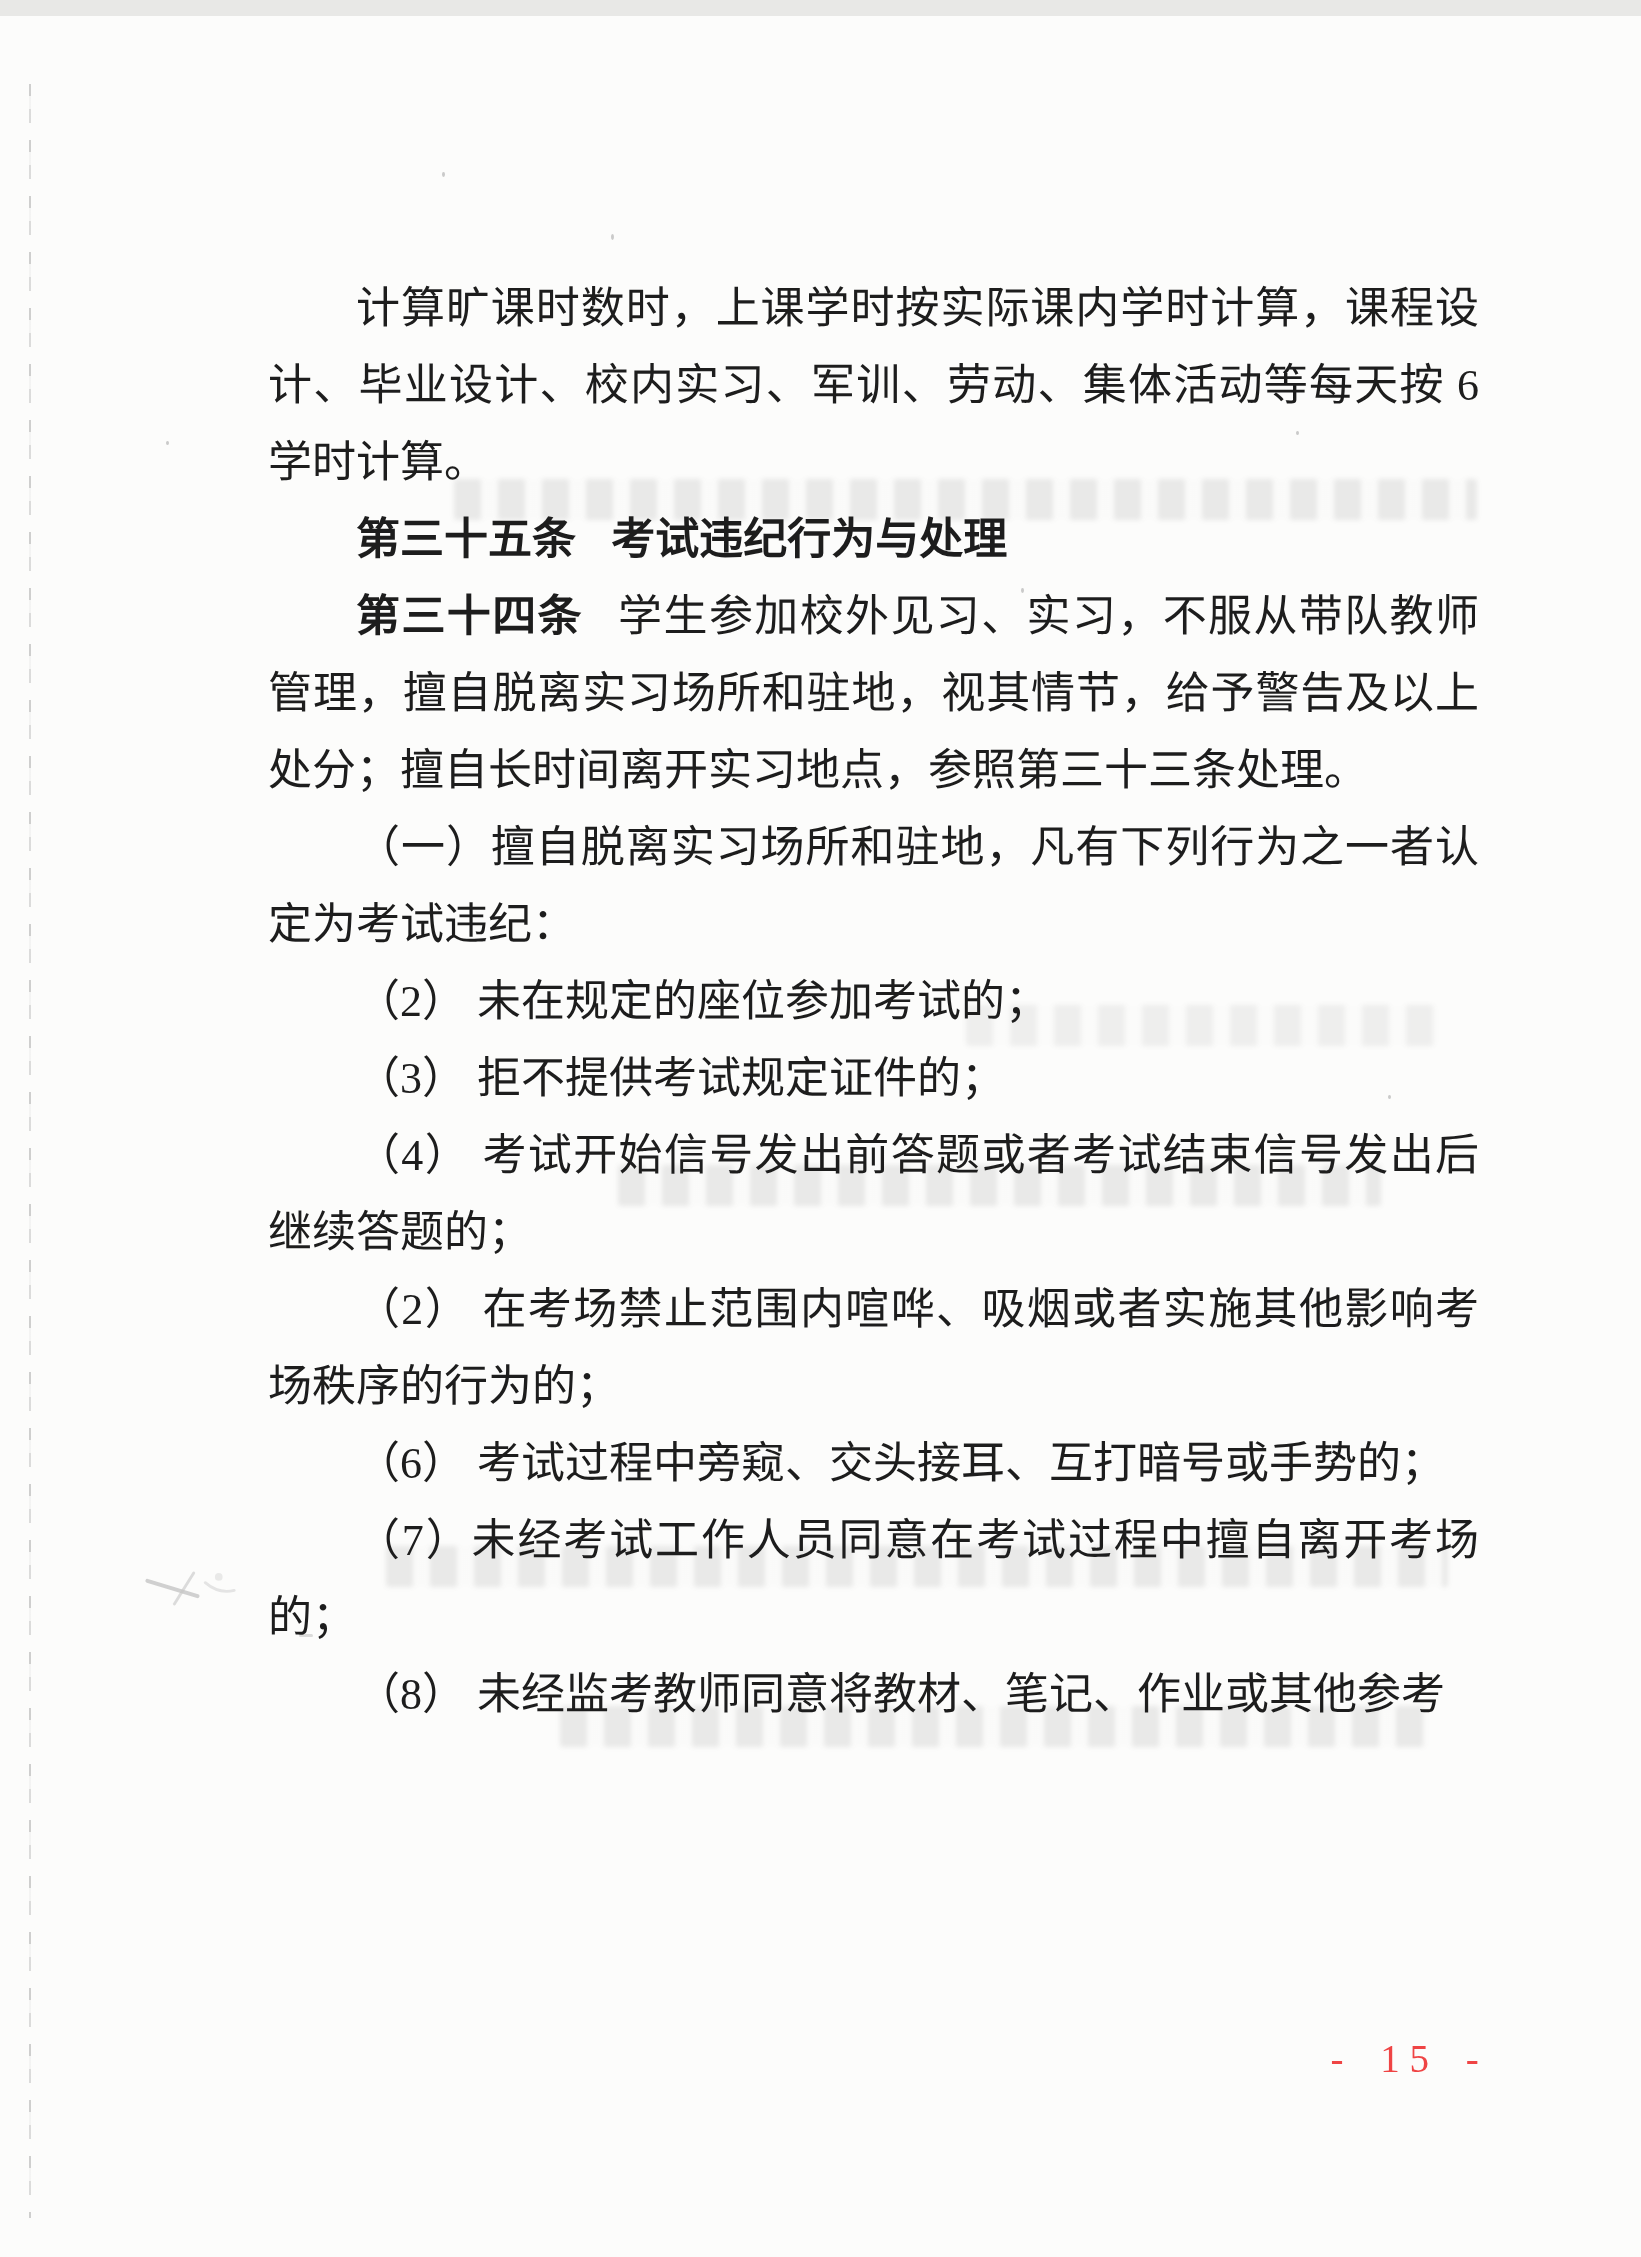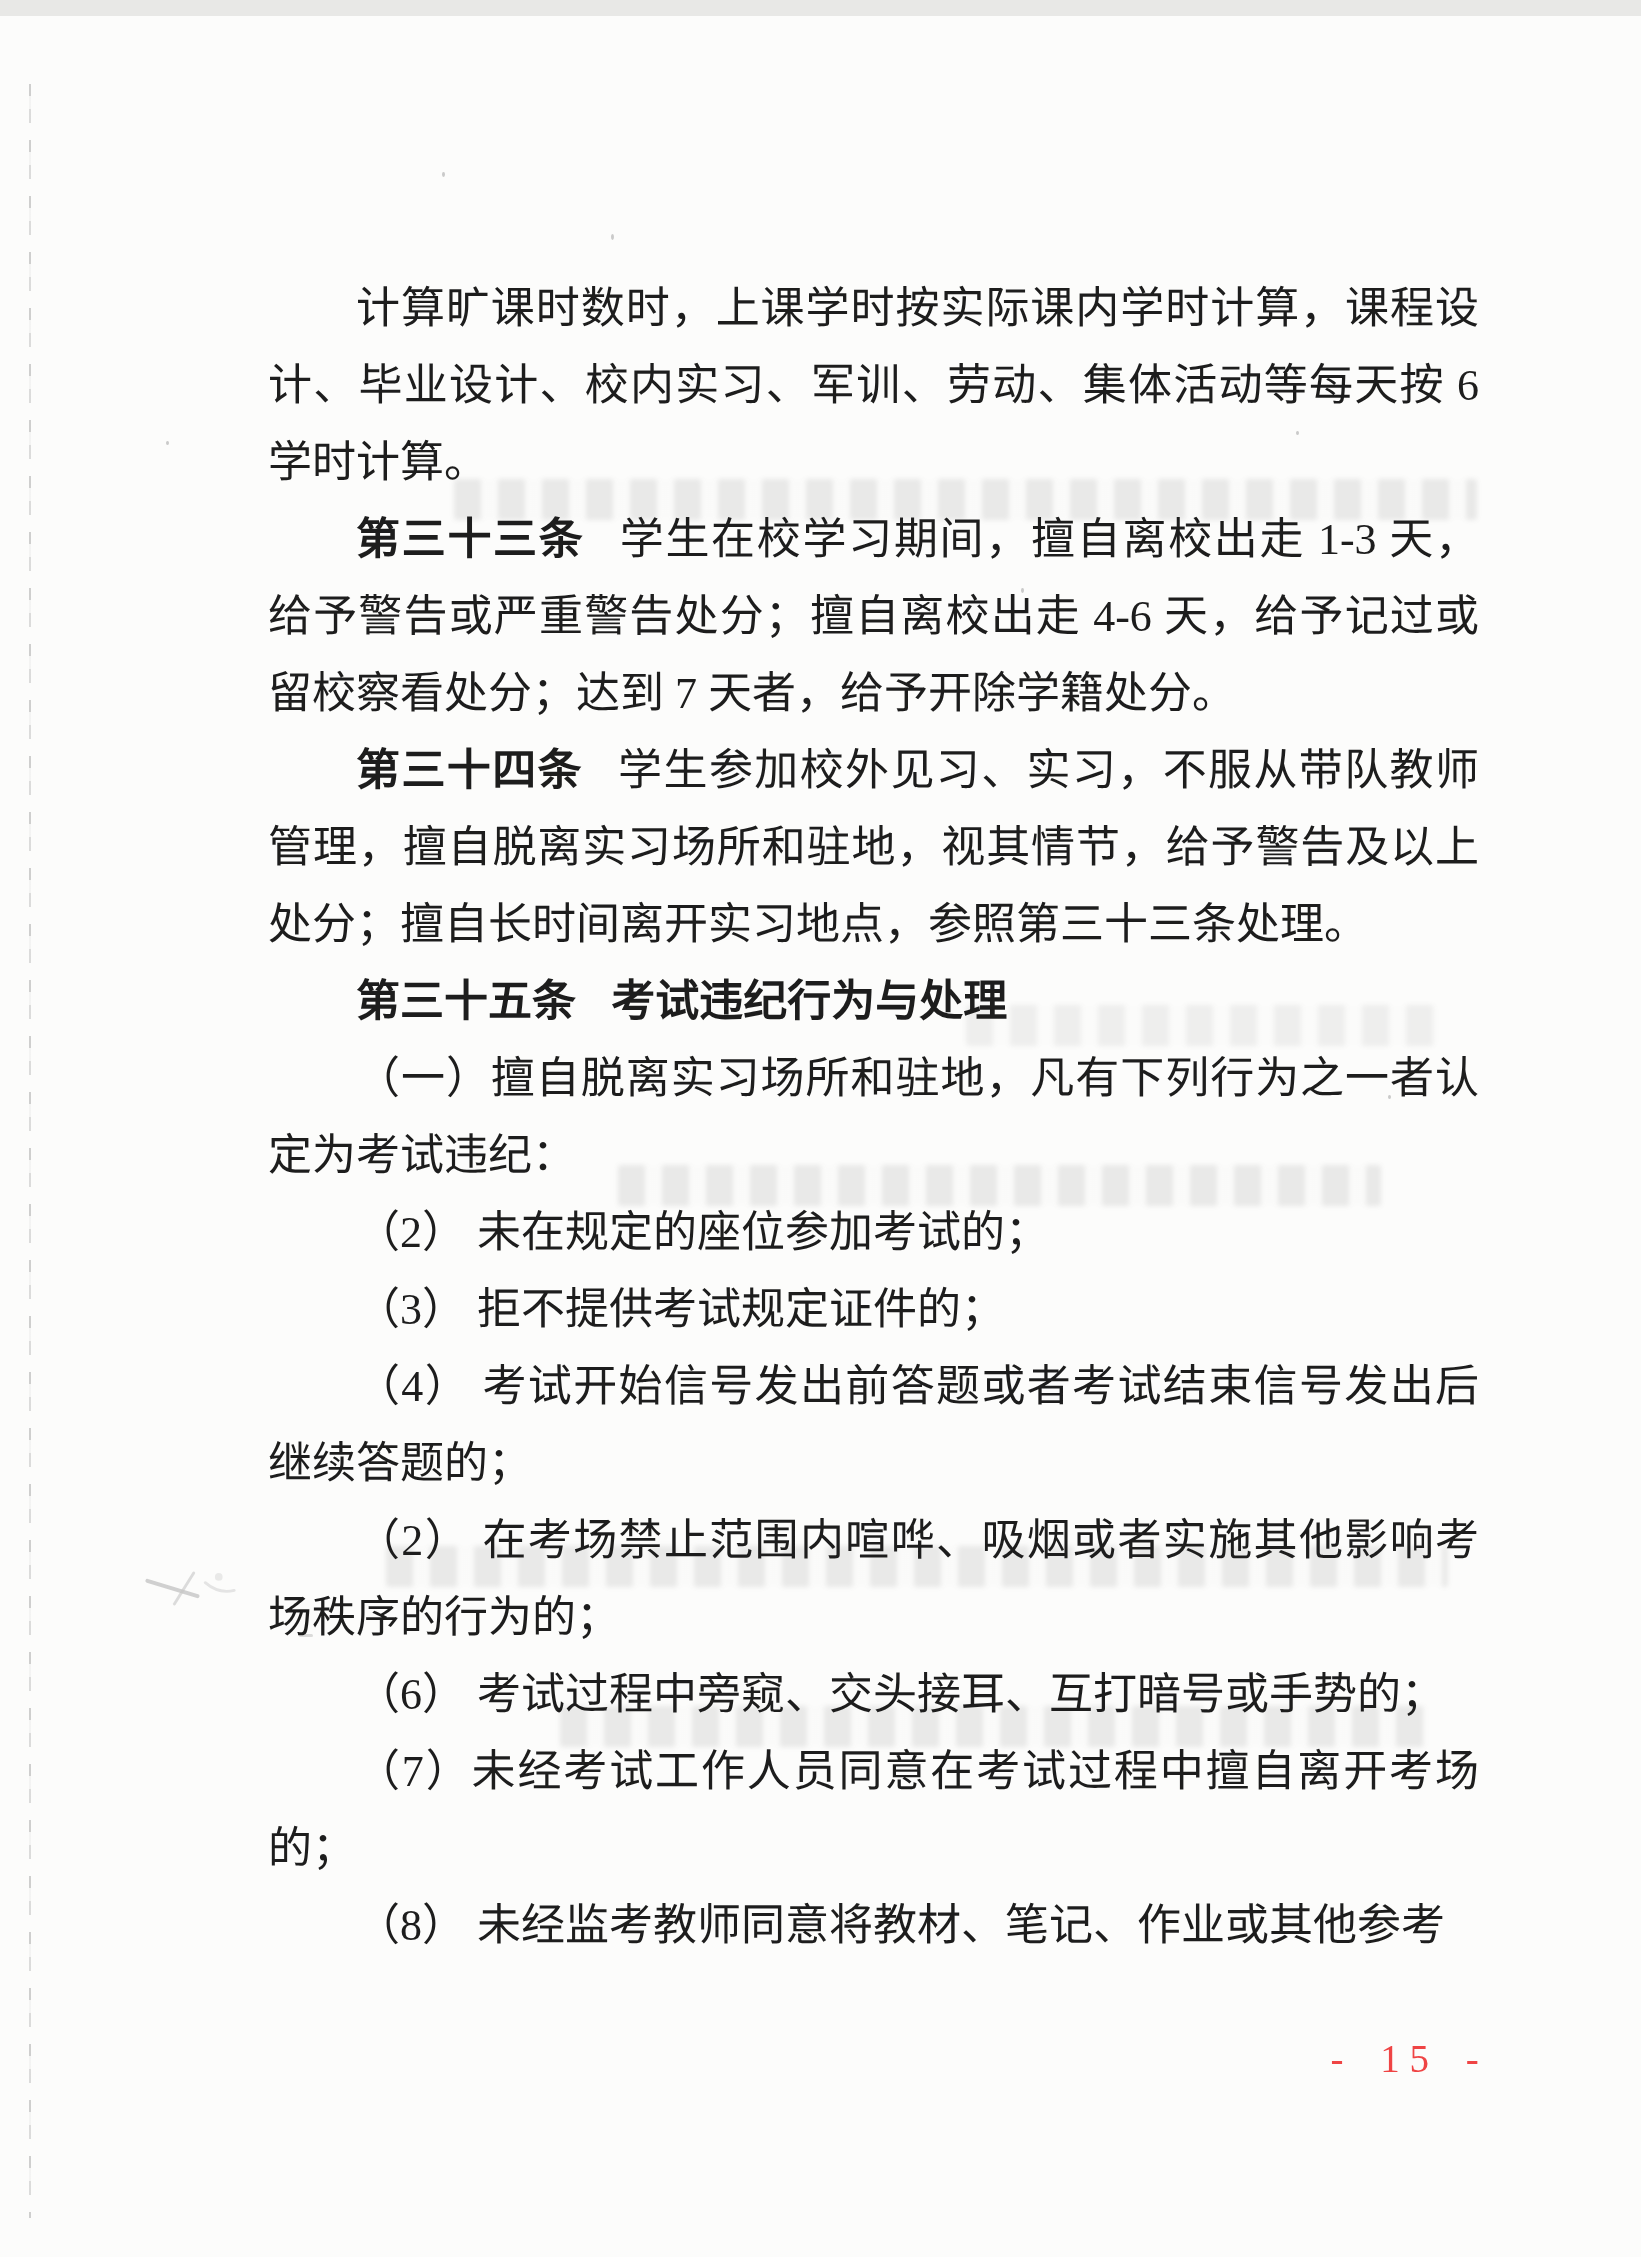--- a/index.html
+++ b/index.html
@@ -136,25 +136,24 @@
   <div class="speck speck-4"></div>
   <div class="speck speck-5"></div>
   <div class="speck speck-6"></div>
   <div class="speck speck-7"></div>
   <div class="speck speck-8"></div>
 
   <div class="body-text">
 
     <p class="para"><span class="ptext">计算旷课时数时，上课学时按实际课内学时计算，课程设计、毕业设计、校内实习、军训、劳动、集体活动等每天按 6 学时计算。</span></p>
 
-    <p class="para"><span class="term">第三十三条</span><span class="ptext">学生在校学习期间，擅自离校出走 1-3 天，给予警告或严重警告处分；擅自离校出走 4-6 天，给予记过或留校察看处分；达到 7 天者，给予开除学籍处分。</span></p>
+
+    <p class="para heading"><span class="term">第三十五条</span><span class="ptext">考试违纪行为与处理</span></p>
 
     <p class="para"><span class="term">第三十四条</span><span class="ptext">学生参加校外见习、实习，不服从带队教师管理，擅自脱离实习场所和驻地，视其情节，给予警告及以上处分；擅自长时间离开实习地点，参照第三十三条处理。</span></p>
-
-    <p class="para heading"><span class="term">第三十五条</span><span class="ptext">考试违纪行为与处理</span></p>
 
     <p class="para"><span class="ptext">（一）擅自脱离实习场所和驻地，凡有下列行为之一者认定为考试违纪：</span></p>
 
 
     <p class="para"><span class="ptext">（2） 未在规定的座位参加考试的；</span></p>
 
     <p class="para"><span class="ptext">（3） 拒不提供考试规定证件的；</span></p>
 
     <p class="para"><span class="ptext">（4） 考试开始信号发出前答题或者考试结束信号发出后继续答题的；</span></p>
 

